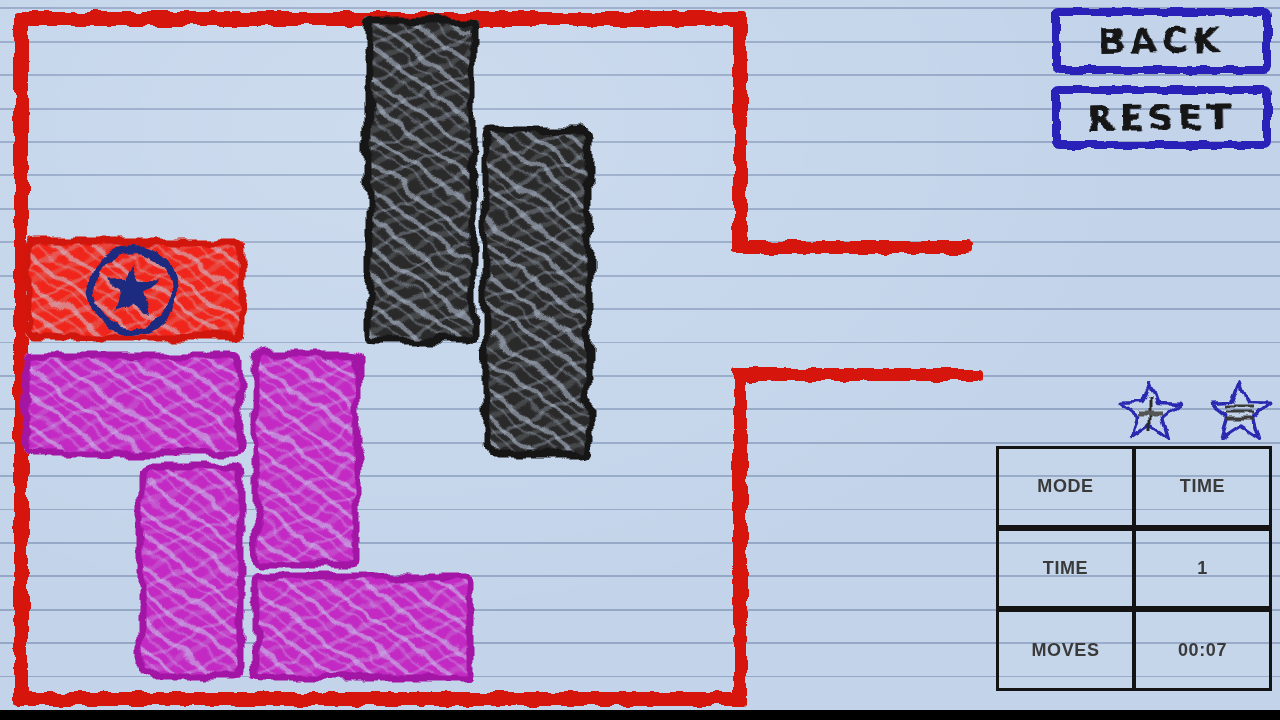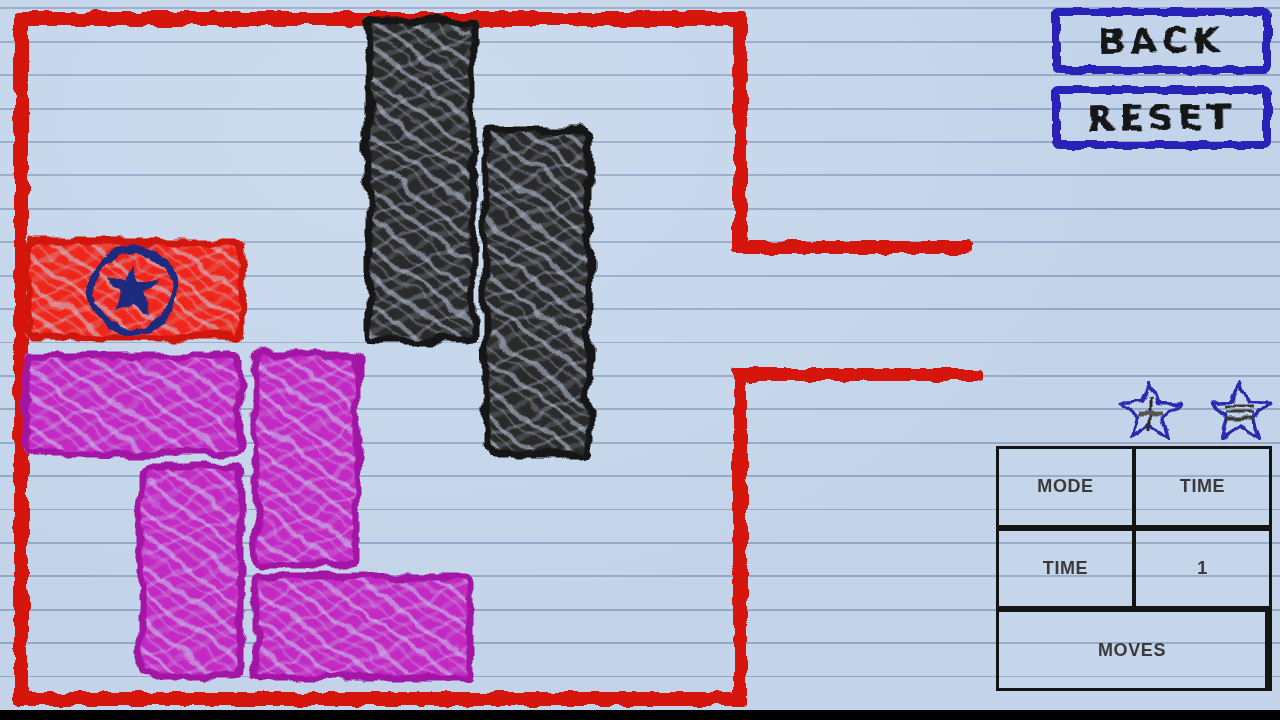--- a/index.html
+++ b/index.html
@@ -152,17 +152,18 @@
     <div class="hud-row">
       <div class="hud-cell label">MODE</div>
       <div class="hud-cell value">TIME</div>
     </div>
     <div class="hud-row">
       <div class="hud-cell label">TIME</div>
       <div class="hud-cell value">1</div>
     </div>
     <div class="hud-row">
       <div class="hud-cell label">MOVES</div>
+      <div class="hud-cell value">00:07</div>
     </div>
   </div>
 
   <div class="bottom-bar"></div>
 </div>
 
 </body></html>

